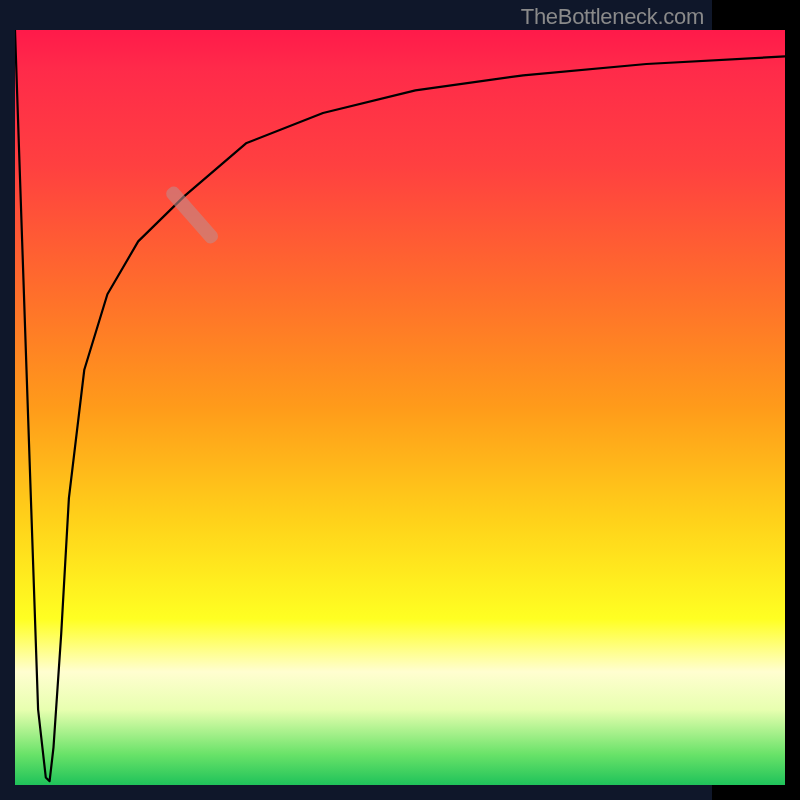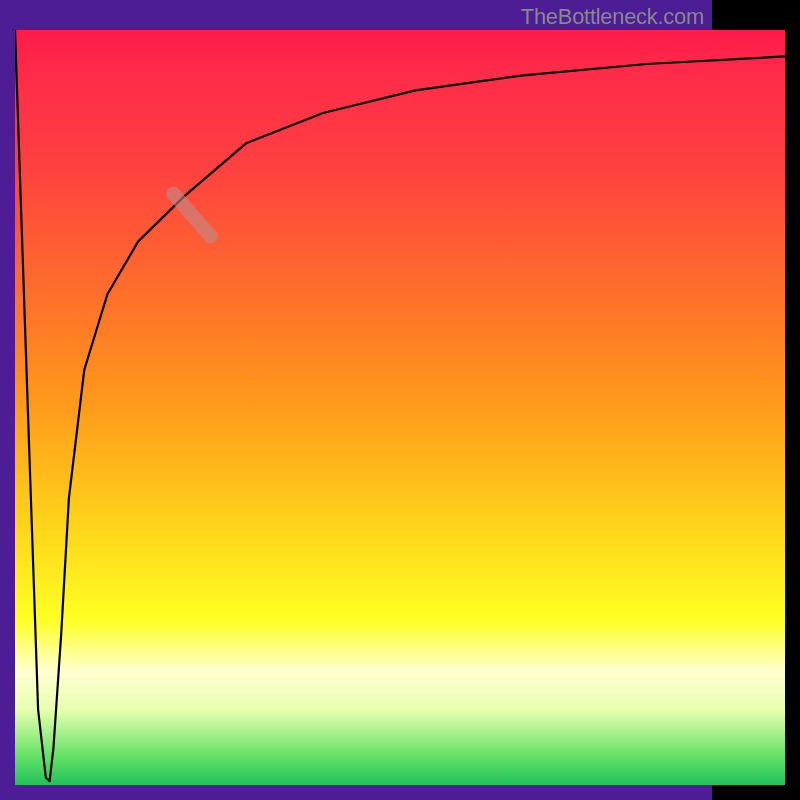--- a/index.html
+++ b/index.html
@@ -8,21 +8,21 @@
     width: 800px;
     height: 800px;
     background: #000;
     overflow: hidden;
     font-family: Arial, Helvetica, sans-serif;
   }
   .frame {
     position: relative;
     width: 712px;
     height: 800px;
-    background: #4c1d95;
+    background: #0f172a;
   }
   .plot-area {
     position: absolute;
     left: 15px;
     top: 30px;
     width: 770px;
     height: 755px;
     
     background: linear-gradient(
       to bottom,

